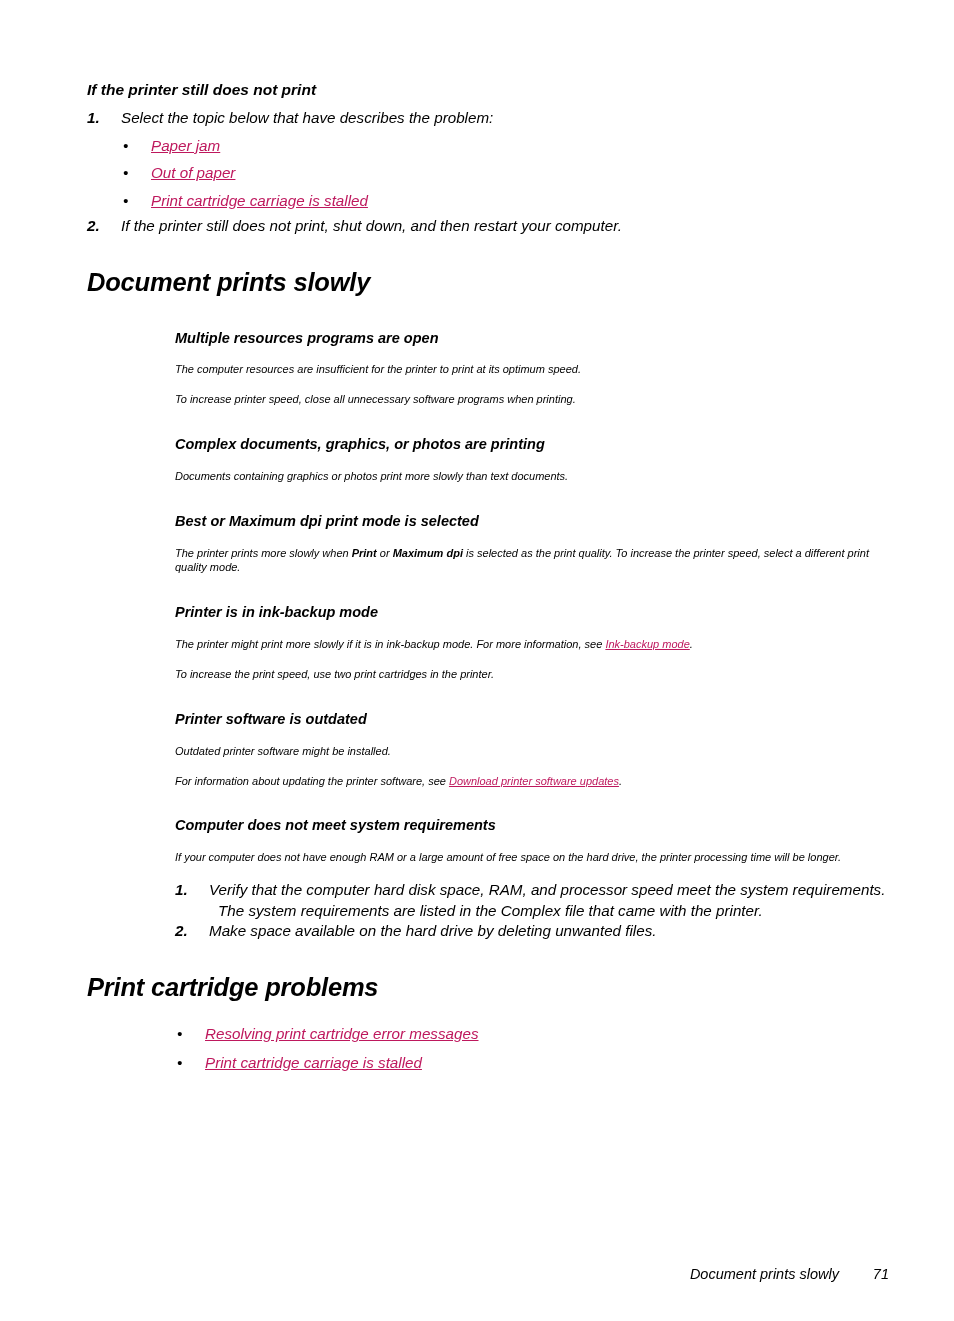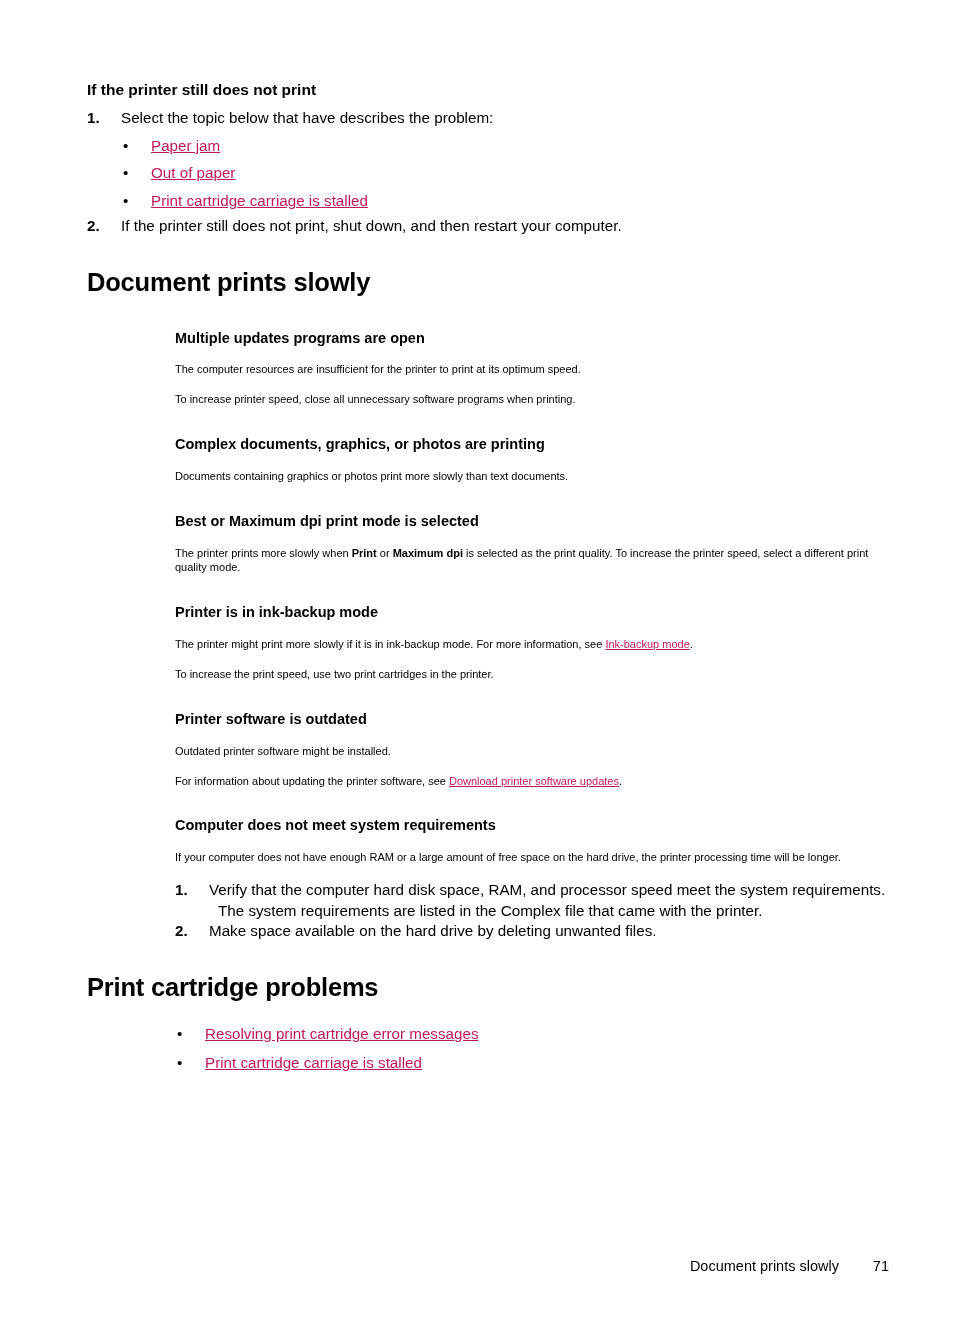--- a/index.html
+++ b/index.html
@@ -10,20 +10,21 @@
   body {
     font-family: "Liberation Sans", sans-serif;
     color: #000000;
   }
   #page {
     position: relative;
     width: 892px;
     height: 1321px;
     background: #ffffff;
     overflow: hidden;
+    font-style: italic;
   }
 
   
   .content {
     position: absolute;
     left: 87px;
     top: 80px;
     width: 800px;
   }
 
@@ -136,21 +137,21 @@
   
   #footer {
     position: absolute;
     left: 0;
     top: 1258px;
     width: 889px;
     text-align: right;
     font-size: 14.5px;
   }
   #footer .f-title { }
-  #footer .f-page  { display: inline-block; width: 46px; text-align: right; }
+  #footer .f-page  { display: inline-block; width: 46px; text-align: right; margin-top: 8px; }
 </style>
 </head>
 <body>
 
 <div id="page">
 
   <div class="content">
 
     <h2 class="h2">If the printer still does not print</h2>
 
@@ -185,21 +186,21 @@
       </div>
     </div>
 
     <div style="height:30px"></div>
 
     <h1 class="h1">Document prints slowly</h1>
 
     <div style="height:31px"></div>
 
     <div class="indent-1">
-      <h3 class="h3">Multiple updates programs are open</h3>
+      <h3 class="h3">Multiple resources programs are open</h3>
       <div class="gap-md"></div>
       <p class="p">The computer resources are insufficient for the printer to print at its optimum speed.</p>
       <div class="gap-md"></div>
       <p class="p">To increase printer speed, close all unnecessary software programs when printing.</p>
     </div>
 
     <div style="height:28px"></div>
 
     <div class="indent-1">
       <h3 class="h3">Complex documents, graphics, or photos are printing</h3>

